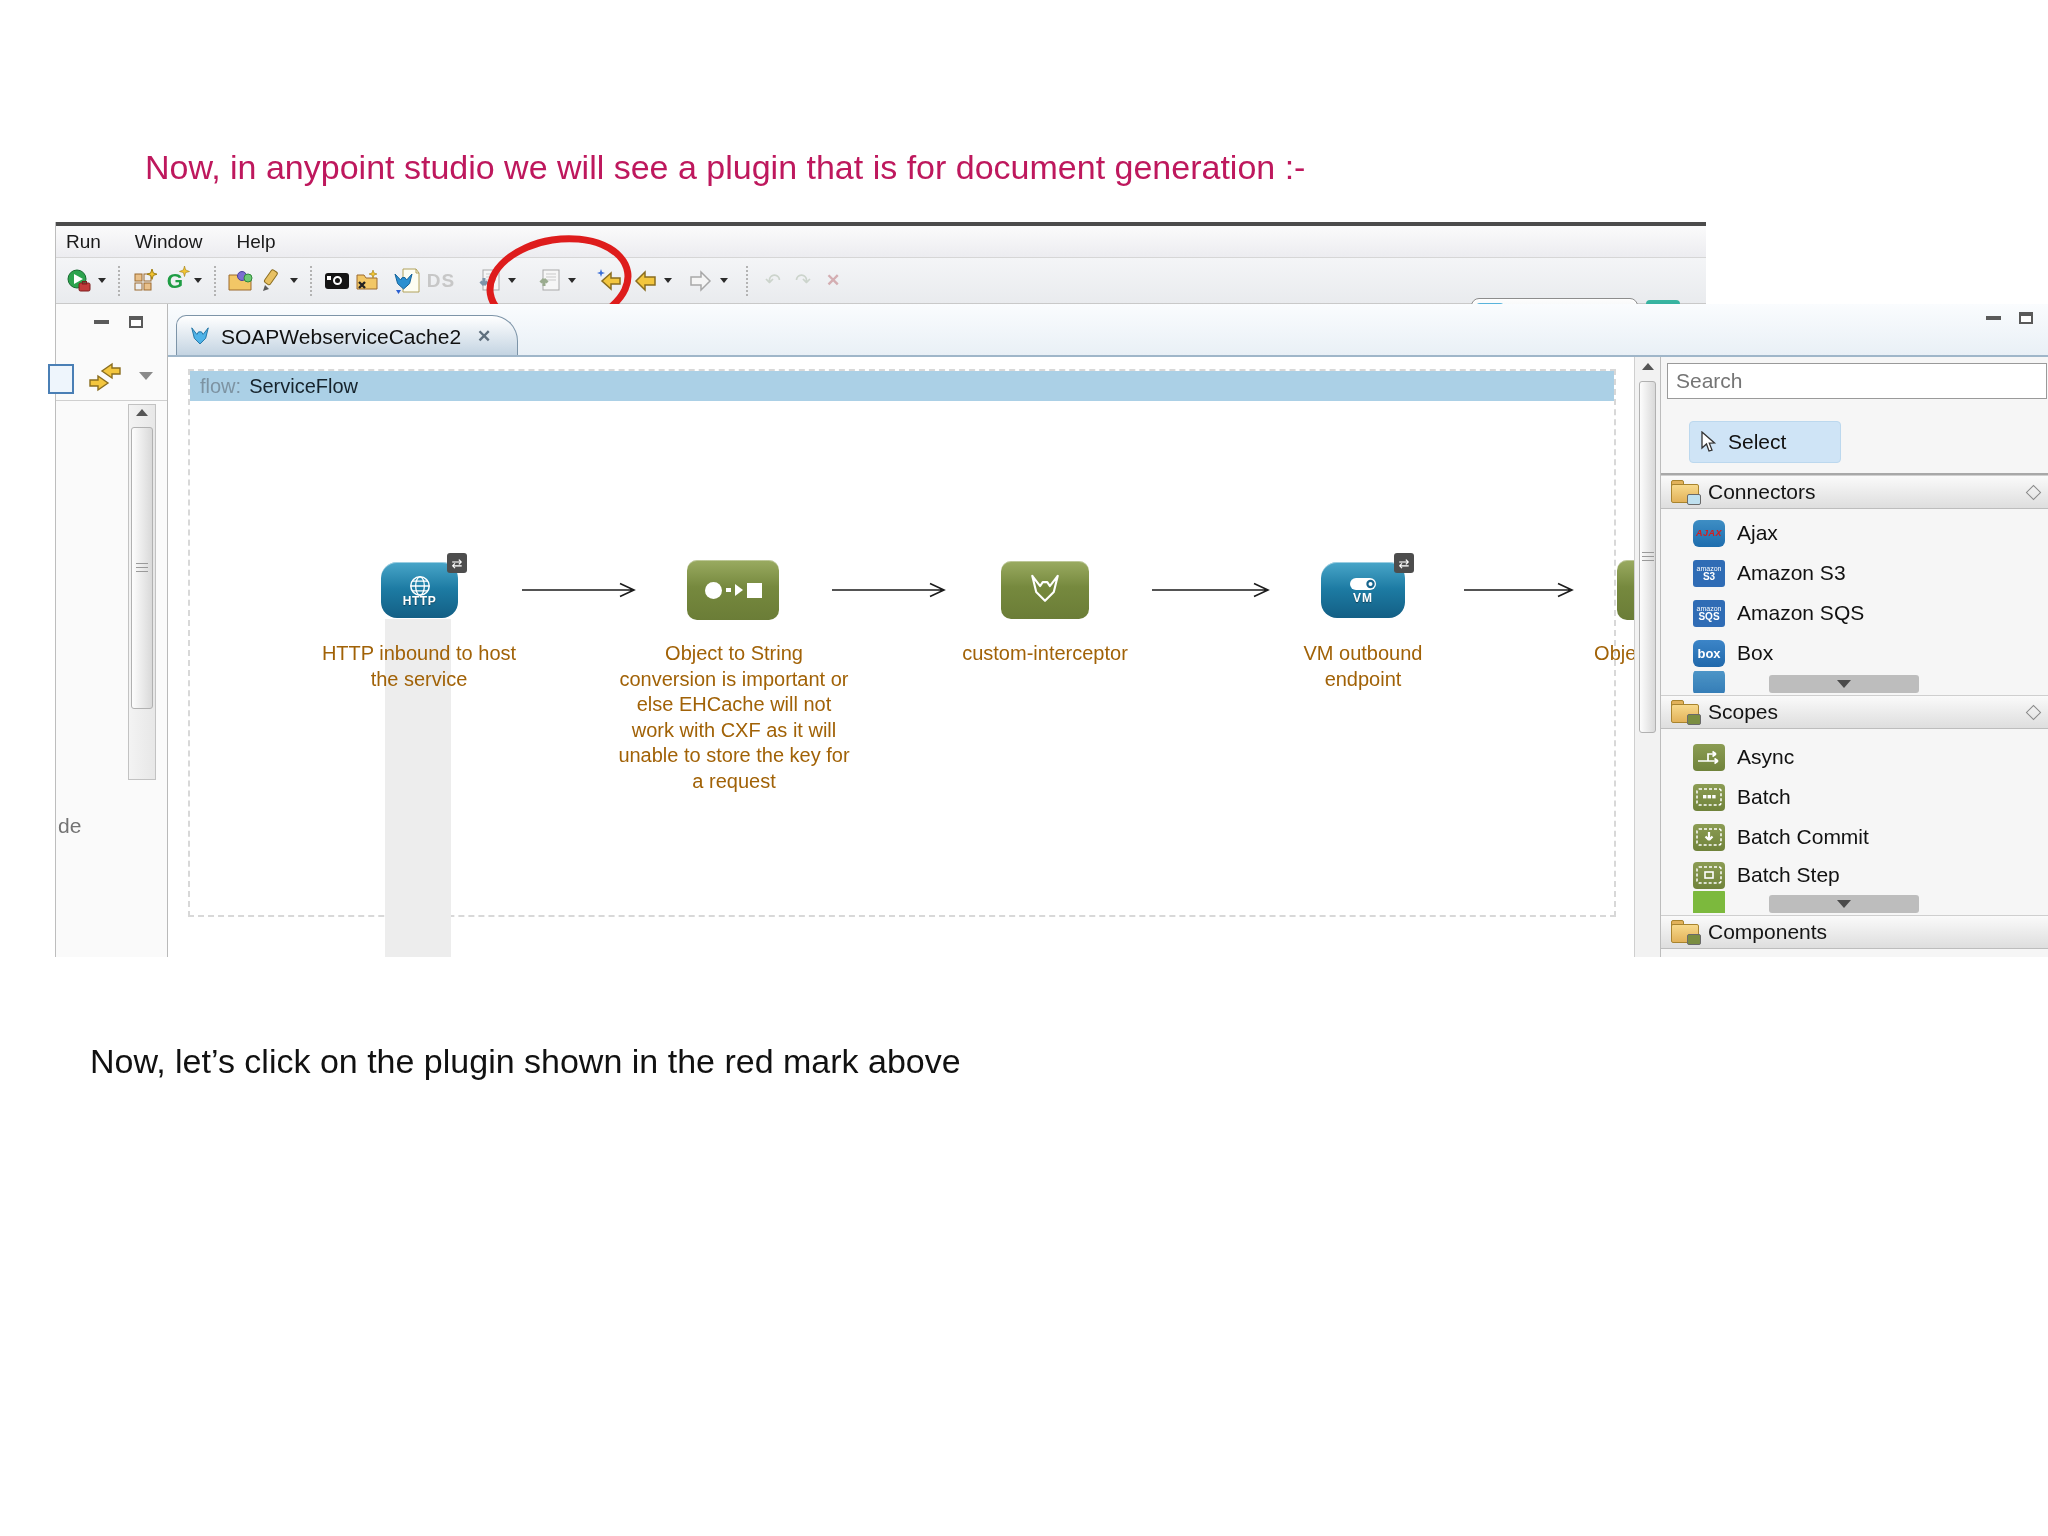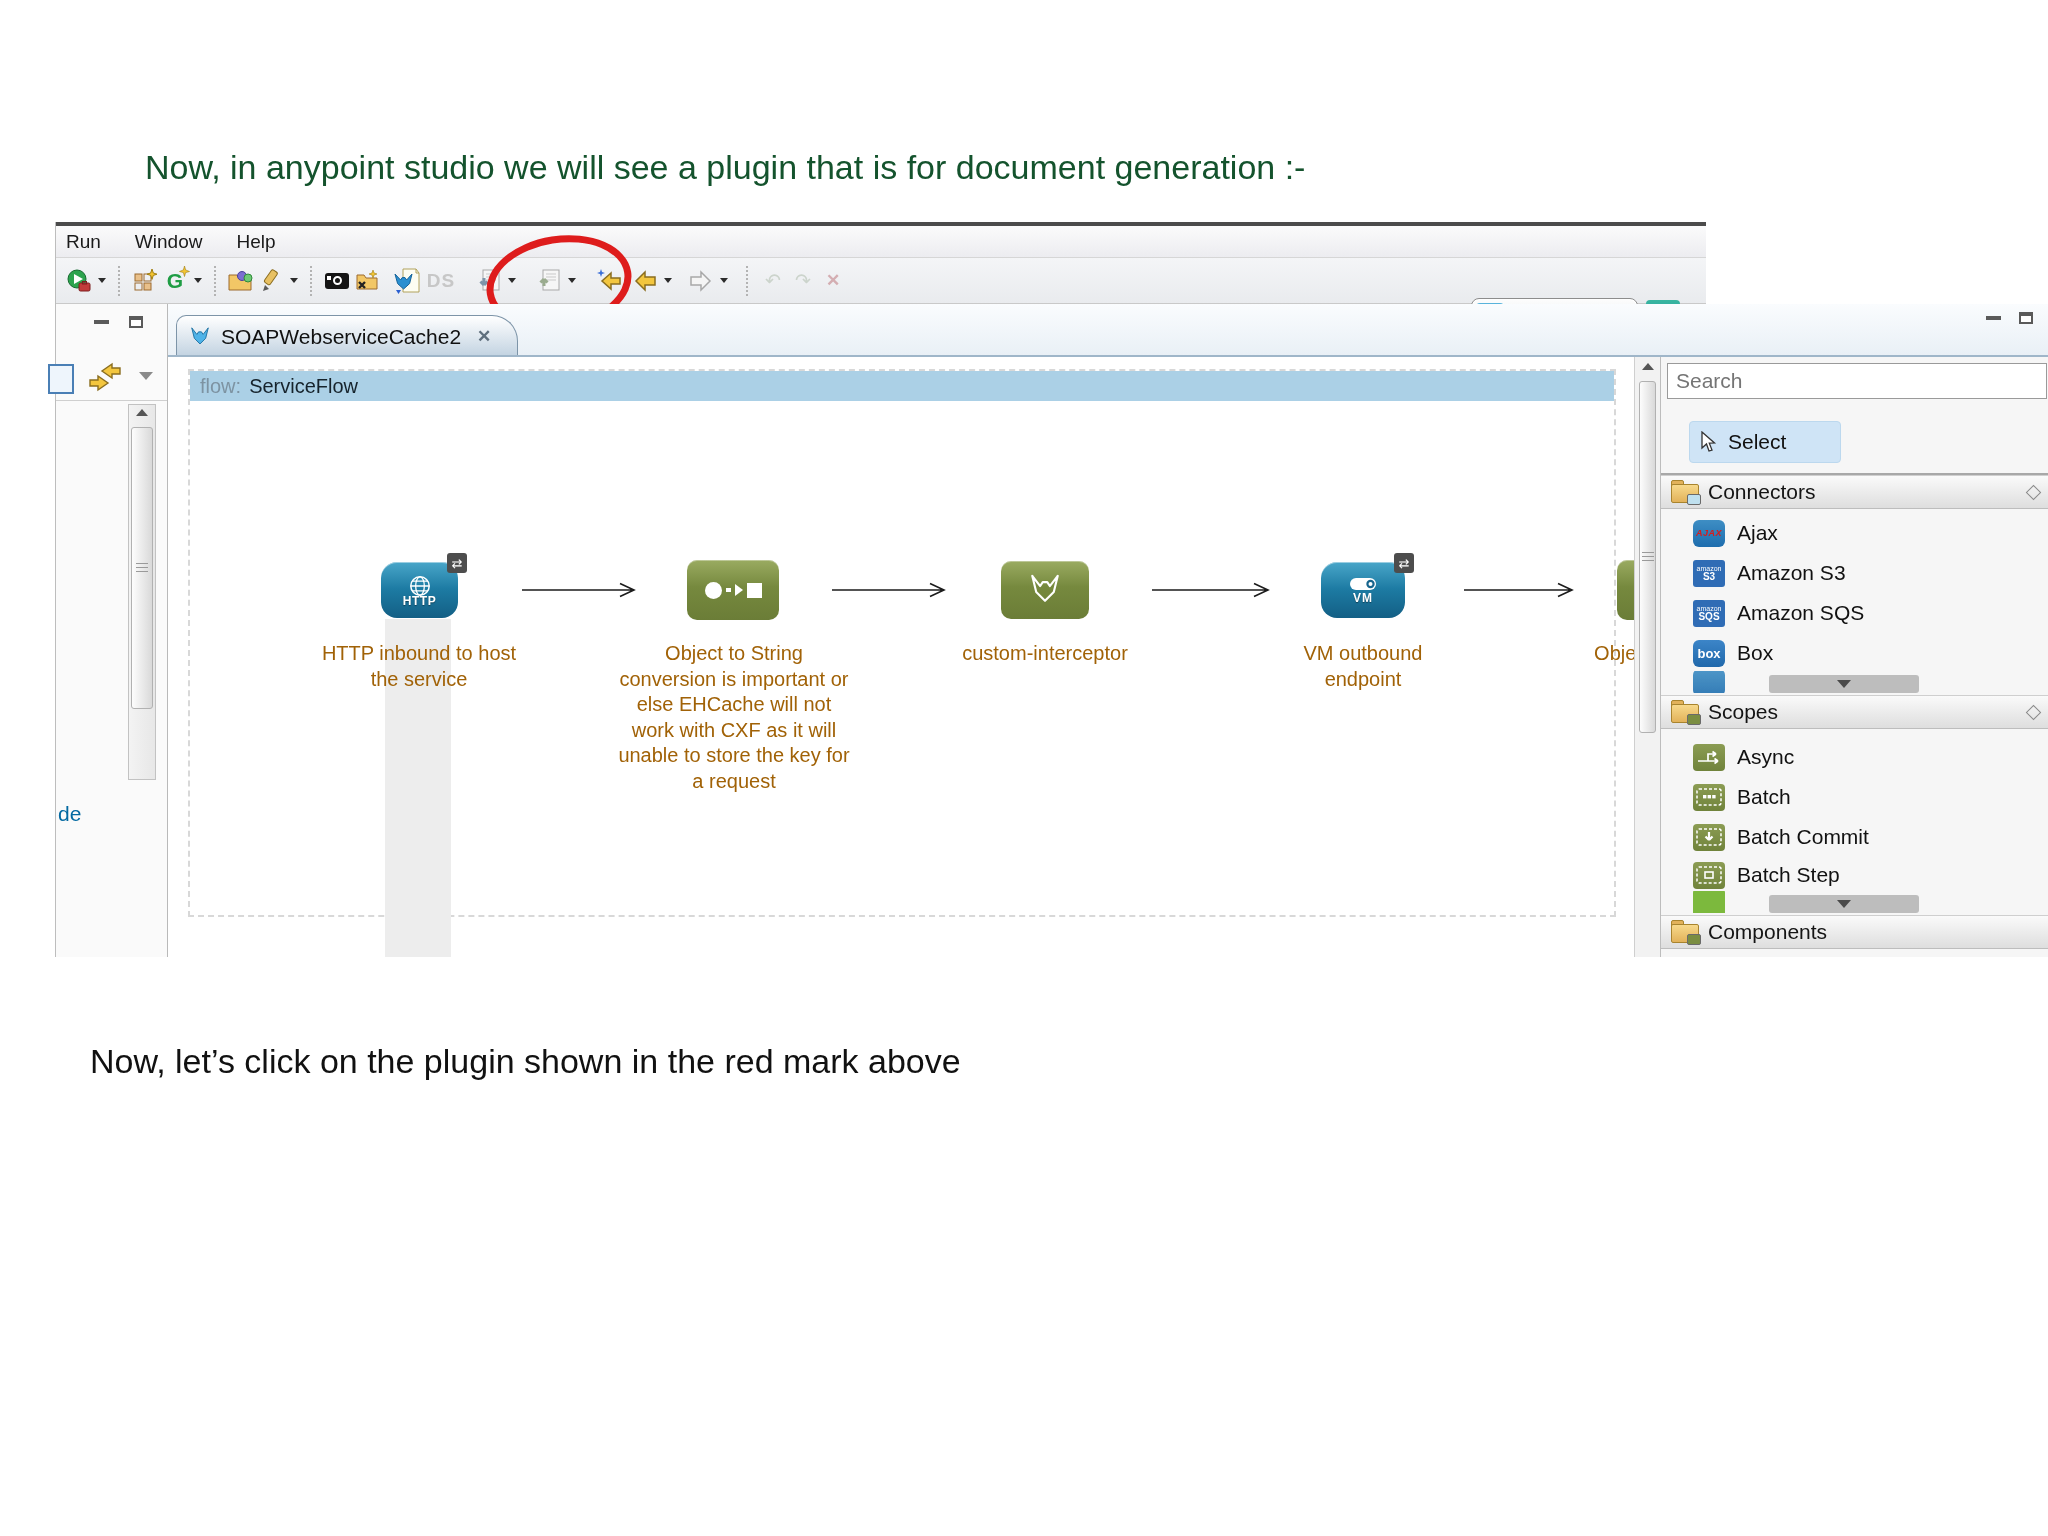--- a/index.html
+++ b/index.html
@@ -1,18 +1,18 @@
 <!DOCTYPE html>
 <html><head>
 <meta charset="utf-8">
 <style>
   html,body{margin:0;padding:0;background:#fff;}
   .page{position:relative;width:2048px;height:1536px;overflow:hidden;background:#fff;
         font-family:"Liberation Sans",sans-serif;color:#1a1a1a;}
-  .slide-title{position:absolute;left:145px;top:148px;font-size:34px;color:#14532d;}
+  .slide-title{position:absolute;left:145px;top:148px;font-size:34px;color:#be185d;}
   .caption{position:absolute;left:90px;top:1042px;font-size:34px;color:#111;}
 
   
   .shot{position:absolute;left:55px;top:222px;width:1651px;height:735px;background:#fff;
         border-left:1px solid #bdbdbd;border-bottom:1px solid #bdbdbd;box-sizing:border-box;font-size:20px;}
   .titlebar-edge{position:absolute;left:0;top:0;width:100%;height:4px;background:#4b4b4b;}
   .menubar{position:absolute;left:0;top:4px;width:100%;height:32px;display:flex;align-items:center;gap:34px;
            padding-left:10px;box-sizing:border-box;background:linear-gradient(180deg,#fbfbfb,#ececf0);
            border-bottom:1px solid #d6d6d6;font-size:19px;color:#1a1a1a;}
   .menubar span{cursor:default;}
@@ -42,21 +42,21 @@
   .win-min{width:15px;height:4px;background:#5a5a5a;}
   .win-max{width:14px;height:12px;border:2px solid #5a5a5a;border-top-width:4px;box-sizing:border-box;background:#fff;}
   .rail-row{position:absolute;left:0;top:52px;width:100%;height:44px;border-bottom:1px solid #cfcfcf;}
   .rail-doc{position:absolute;left:-8px;top:8px;width:22px;height:26px;background:#eef5fc;border:2px solid #4a7fb5;}
   .tri-down-o{position:absolute;right:14px;top:16px;width:0;height:0;border-left:7px solid transparent;border-right:7px solid transparent;border-top:8px solid #8a8a8a;}
   .vscroll{position:absolute;background:linear-gradient(90deg,#f3f3f3,#e7e7e7);border:1px solid #c2c2c2;box-sizing:border-box;}
   .vthumb{position:absolute;left:2px;right:2px;background:linear-gradient(90deg,#fdfdfd,#d9d9d9);border:1px solid #b1b1b1;border-radius:3px;}
   .grip{position:absolute;left:50%;top:50%;transform:translate(-50%,-50%);width:12px;height:10px;
         background:repeating-linear-gradient(180deg,#9a9a9a 0 1.5px,transparent 1.5px 4px);}
   .tri-up{width:0;height:0;border-left:6px solid transparent;border-right:6px solid transparent;border-bottom:7px solid #555;}
-  .rail-de{position:absolute;left:2px;top:498px;font-size:21px;color:#0369a1;}
+  .rail-de{position:absolute;left:2px;top:510px;font-size:21px;color:#737373;}
 
   
   .tabbar{position:absolute;left:112px;top:82px;width:1881px;height:53px;background:linear-gradient(180deg,#fafcfe,#e9f0f6);
           border-bottom:2px solid #9fb6c9;box-sizing:border-box;}
   .tab{position:absolute;left:8px;bottom:0;height:40px;min-width:320px;display:flex;align-items:center;gap:10px;padding:2px 26px 0 12px;
        background:linear-gradient(180deg,#ffffff,#c4d4e2);border:1px solid #7d94a8;border-bottom:none;
        border-radius:10px 26px 0 0;font-size:21px;color:#111;box-sizing:border-box;}
   .tab-close{font-size:17px;color:#5f6f7d;font-weight:bold;margin-left:6px;}
   .tab-winbtns{position:absolute;right:16px;top:8px;display:flex;gap:18px;align-items:center;}
 

